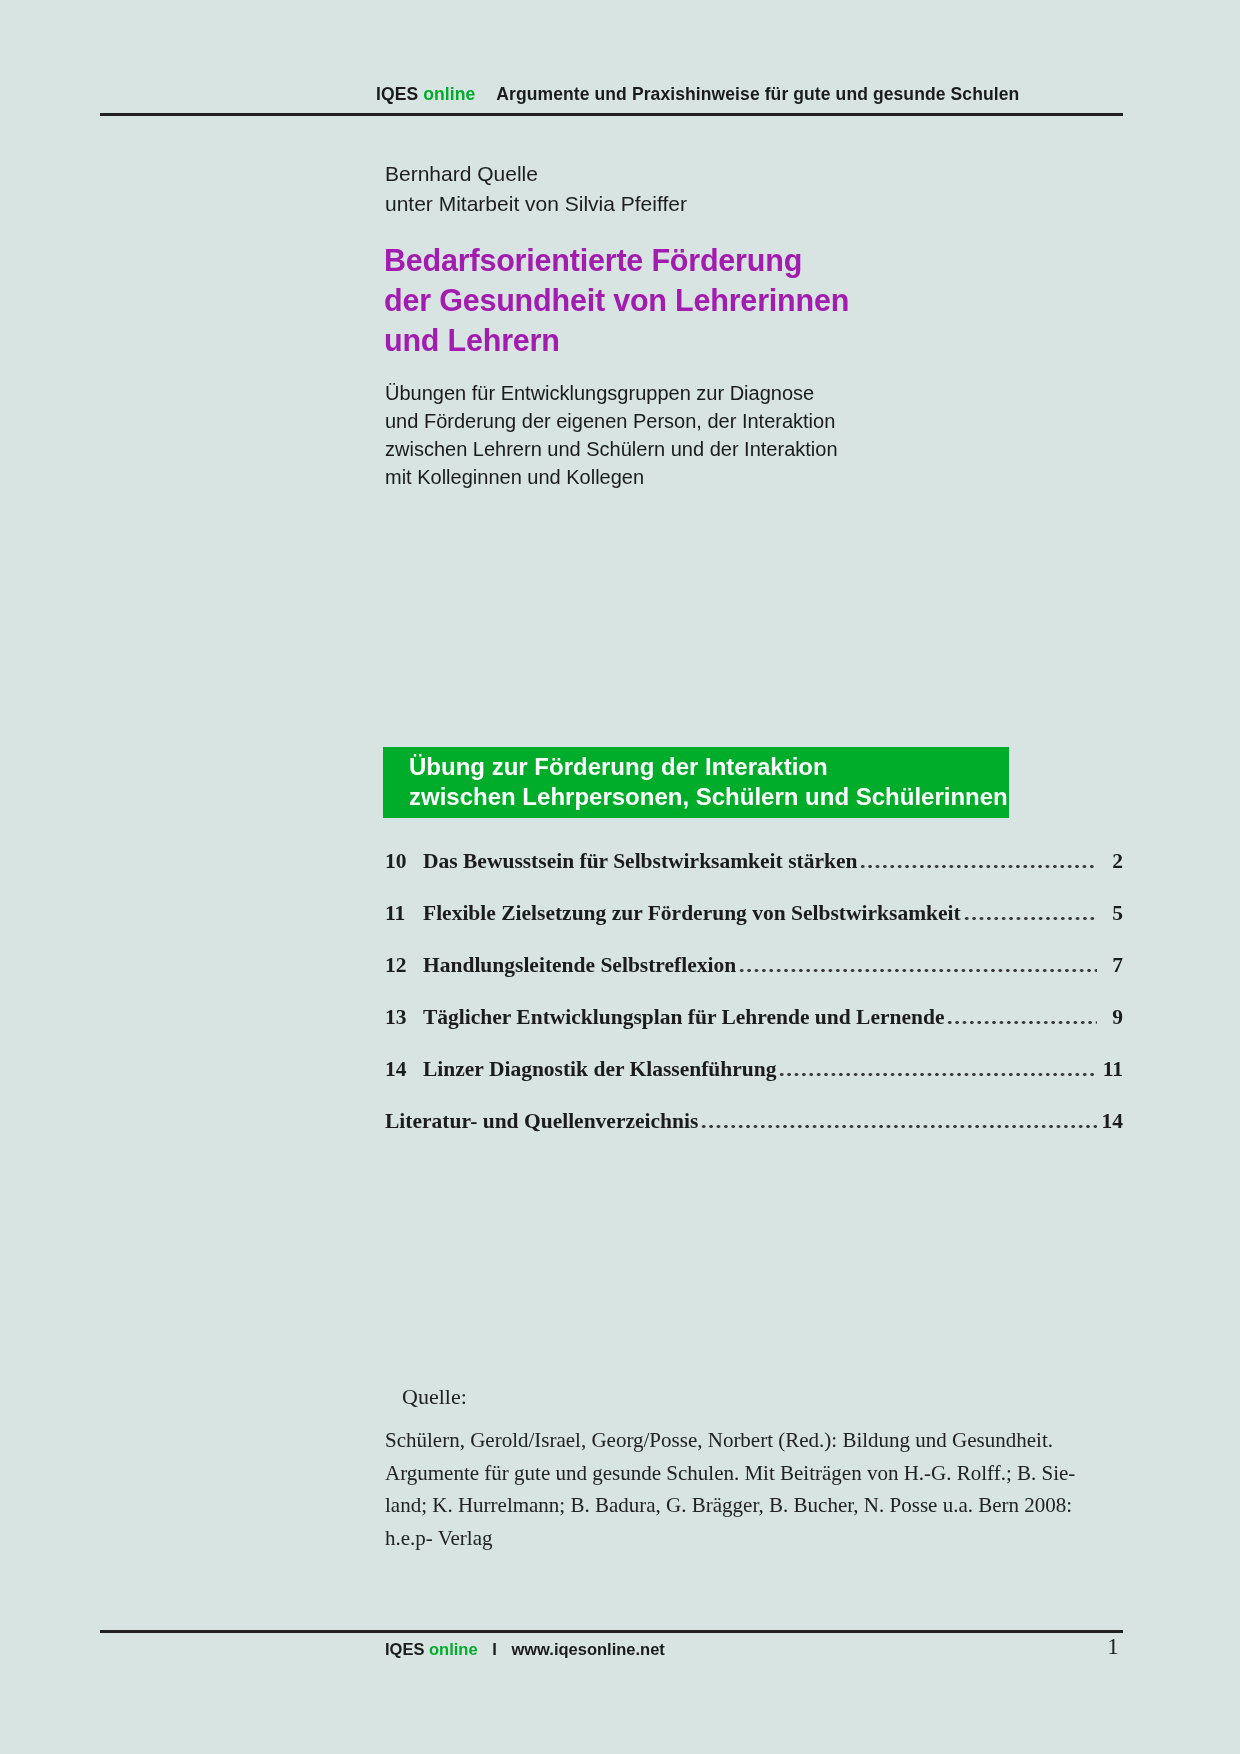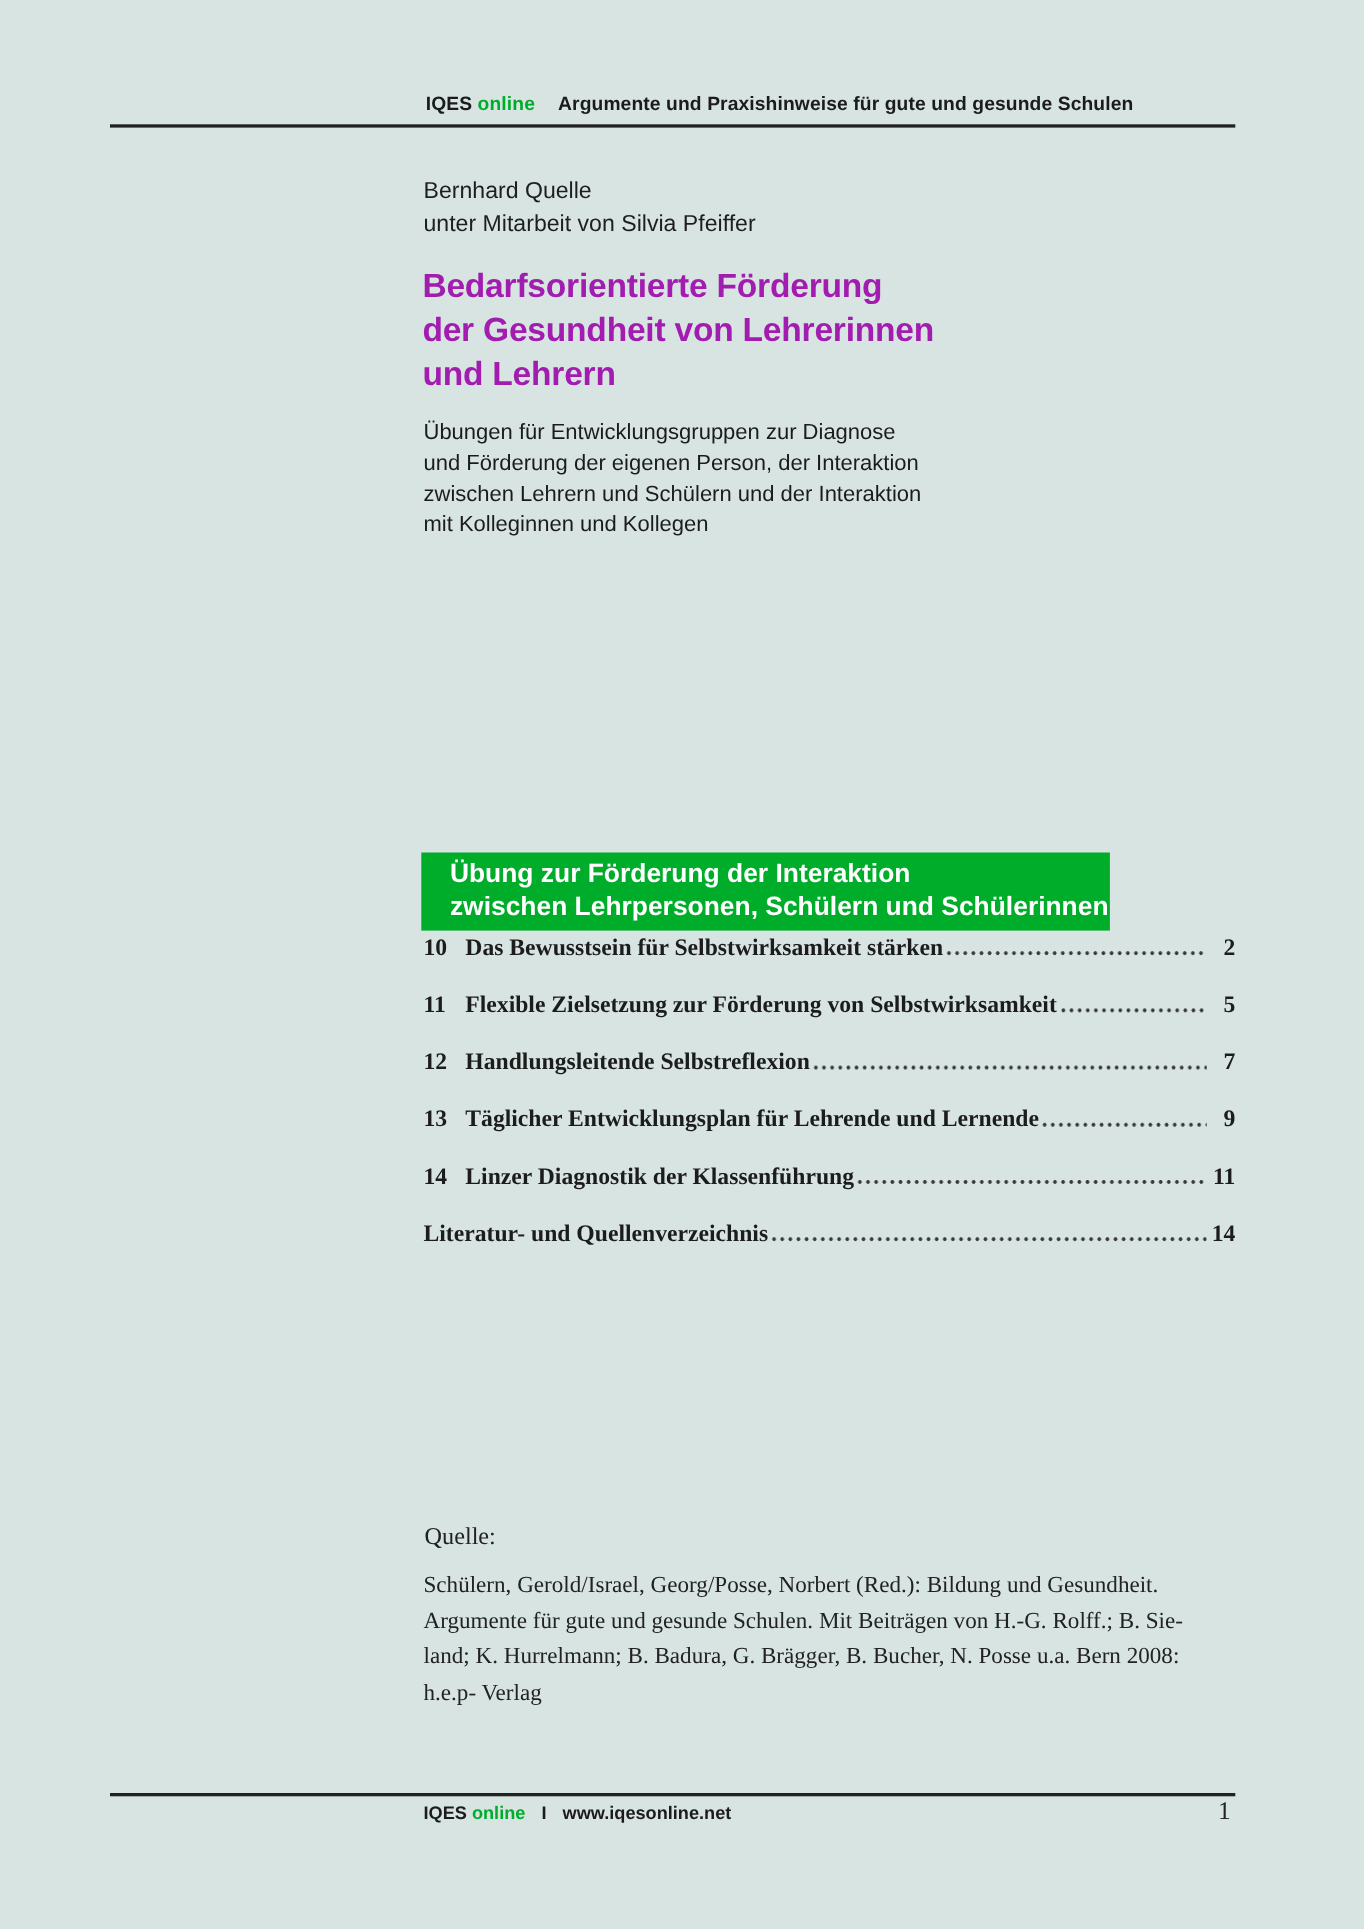--- a/index.html
+++ b/index.html
@@ -8,48 +8,48 @@
     width:1240px; height:1754px;
     background:#d7e4e2;
     font-family:"Liberation Sans", sans-serif;
     color:#1b1b1b;
     overflow:hidden;
   }
   .rule { position:absolute; left:100px; width:1023px; height:3px; background:#212121; }
   .header-rule { top:113px; }
   .footer-rule { top:1630px; }
 
-  .header-line { position:absolute; left:387px; top:84px; font-size:17.5px; font-weight:700; letter-spacing:0.1px; color:#1b1b1b; white-space:nowrap; }
+  .header-line { position:absolute; left:376px; top:84px; font-size:17.5px; font-weight:700; letter-spacing:0.1px; color:#1b1b1b; white-space:nowrap; }
   .green { color:#00ad2b; }
   .header-tagline { margin-left:16px; }
 
   .authors { position:absolute; left:385px; top:159px; font-size:21px; line-height:30px; font-weight:400; color:#1e1e1e; }
 
   .doc-title { position:absolute; left:384px; top:240px; font-size:30.5px; font-weight:700; line-height:40px; color:#a21caf; letter-spacing:-0.2px; white-space:nowrap; }
 
   .doc-subtitle { position:absolute; left:385px; top:379px; font-size:20px; font-weight:400; line-height:28px; color:#1b1b1b; white-space:nowrap; }
 
   .banner {
     position:absolute; left:383px; top:747px; width:626px; height:71px;
     background:#00ad2b; color:#ffffff;
     font-size:24px; font-weight:700; line-height:29.5px;
-    padding:5px 0 0 26px; box-sizing:border-box; white-space:nowrap;margin-top:28px;
+    padding:5px 0 0 26px; box-sizing:border-box; white-space:nowrap;
   }
 
   .toc { position:absolute; left:385px; top:836px; width:738px;
          font-family:"Liberation Serif", serif; font-size:21.5px; font-weight:600; color:#1c1c1c; }
   .toc-row { display:flex; height:52px; padding-top:12px; box-sizing:border-box; }
   .toc-num { flex:none; width:38px; line-height:26px; }
   .toc-title { flex:none; line-height:26px; white-space:nowrap; }
   .toc-leader { flex:1; margin:0 2px;
     background-image: radial-gradient(circle, #383838 1.5px, rgba(0,0,0,0) 1.9px);
     background-size:7.4px 7.4px; background-repeat:repeat-x; background-position:0 15px; }
   .toc-page { flex:none; min-width:24px; text-align:right; line-height:26px; }
 
-  .quelle-label { position:absolute; left:386px; top:1384px;
+  .quelle-label { position:absolute; left:402px; top:1384px;
     font-family:"Liberation Serif", serif; font-size:22px; color:#222222; }
   .quelle-text { position:absolute; left:385px; top:1424px;
     font-family:"Liberation Serif", serif; font-size:21px; line-height:32.5px; color:#222222; white-space:nowrap; }
 
   .footer-line { position:absolute; left:385px; top:1640px; font-size:16.5px; font-weight:700; color:#1b1b1b; white-space:nowrap; }
   .footer-sep { margin:0 10px; font-weight:700; }
   .footer-page-num { position:absolute; left:1098px; top:1634px; width:30px; text-align:center;
     font-family:"Liberation Serif", serif; font-size:23px; color:#222222; }
 </style>
 </head>

